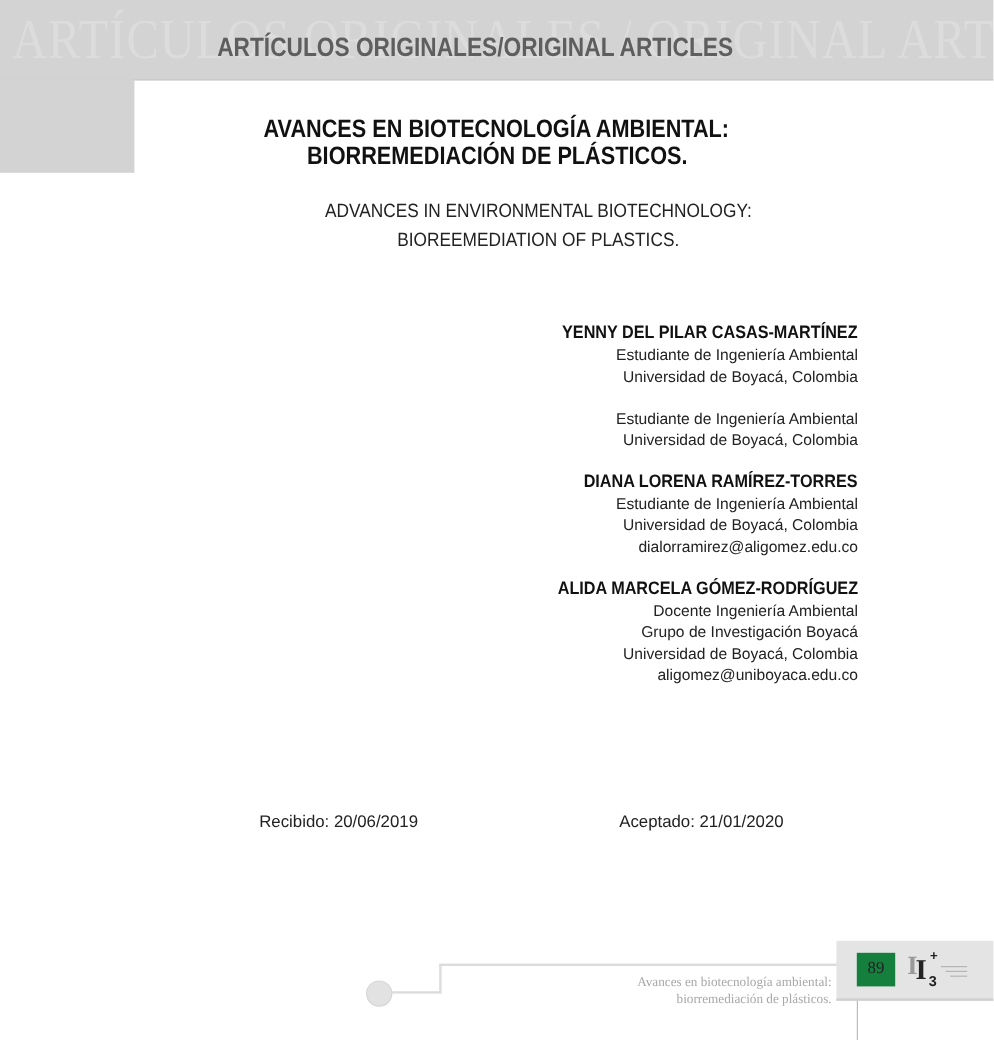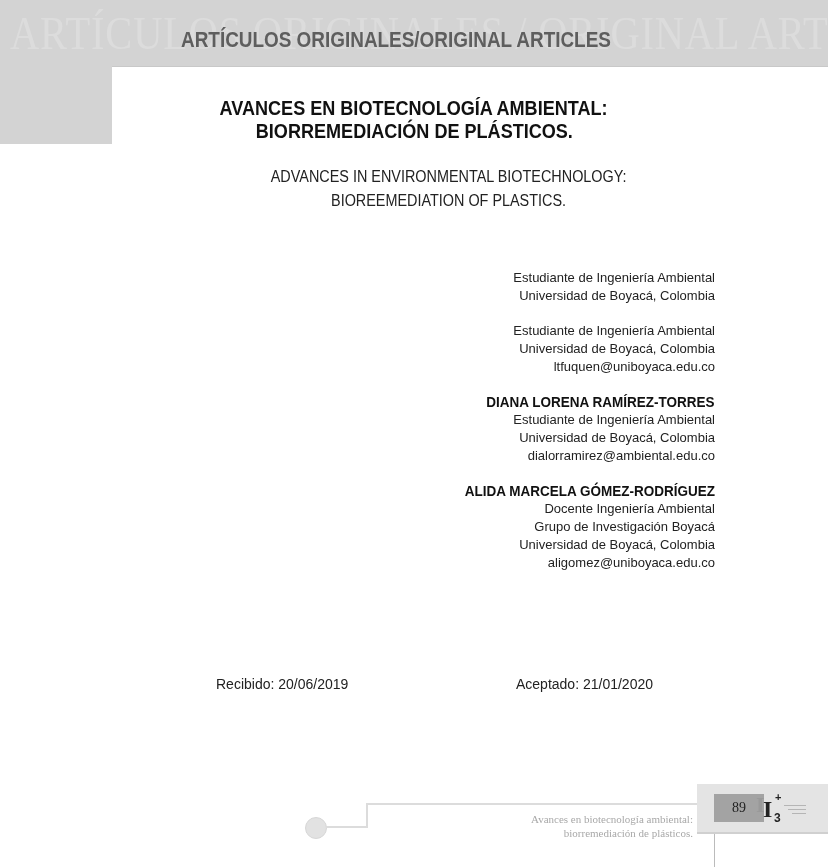--- a/index.html
+++ b/index.html
@@ -72,22 +72,22 @@
   .foot-line-h2 { position: absolute; left: 366px; top: 803px; width: 332px; height: 2px; background: #dcdcdc; }
   .foot-running {
     position: absolute; right: 135px; top: 812px; text-align: right;
     font-family: "Liberation Serif", serif; font-size: 11px; line-height: 14px; color: #a8a8a8;
   }
   .foot-box {
     position: absolute; left: 697px; top: 784px; width: 131px; height: 48px;
     background: #e4e4e4; border-bottom: 2px solid #d0d0d0;
   }
   .page-num {
-    position: absolute; left: 714px; top: 794px; width: 50px; height: 28px;
-    background: #a3a3a3; text-align: center; line-height: 28px;
+    position: absolute; left: 714px; top: 794px; width: 32px; height: 28px;
+    background: #15803d; text-align: center; line-height: 28px;
     font-family: "Liberation Serif", serif; font-size: 14px; color: #222;
   }
   .foot-vline { position: absolute; left: 714px; top: 834px; width: 1px; height: 33px; background: #bbbbbb; }
   .logo { position: absolute; left: 756px; top: 790px; width: 72px; height: 40px; }
   .logo .i1 { position: absolute; left: 0; top: 2px; font-family: "Liberation Serif", serif; font-size: 22px; color: #999; font-weight: bold; }
   .logo .i2 { position: absolute; left: 7px; top: 6px; font-family: "Liberation Serif", serif; font-size: 24px; color: #222; font-weight: bold; }
   .logo .plus { position: absolute; left: 19px; top: 1px; font-size: 11px; color: #222; font-weight: bold; font-family: "Liberation Sans", sans-serif; }
   .logo .three { position: absolute; left: 18px; top: 21px; font-size: 12px; color: #222; font-weight: bold; font-family: "Liberation Sans", sans-serif; }
   .logo .tiny { position: absolute; left: 28px; height: 1px; background: #b5b5b5; }
 </style>
@@ -105,33 +105,33 @@
   <span>BIORREMEDIACIÓN DE PLÁSTICOS.</span>
 </div>
 
 <div class="title-en">
   <span>ADVANCES IN ENVIRONMENTAL BIOTECHNOLOGY:</span><br>
   <span>BIOREEMEDIATION OF PLASTICS.</span>
 </div>
 
 <div class="authors">
   <div class="author">
+    <div><span class="author-name">YENNY DEL PILAR CASAS-MARTÍNEZ</span></div>
     <div class="author-line">Estudiante de Ingeniería Ambiental</div>
     <div class="author-line">Universidad de Boyacá, Colombia</div>
   </div>
   <div class="author">
     <div class="author-line">Estudiante de Ingeniería Ambiental</div>
     <div class="author-line">Universidad de Boyacá, Colombia</div>
-    <div class="author-line">ltfuquen@uniboyaca.edu.co</div>
   </div>
   <div class="author">
     <div><span class="author-name">DIANA LORENA RAMÍREZ-TORRES</span></div>
     <div class="author-line">Estudiante de Ingeniería Ambiental</div>
     <div class="author-line">Universidad de Boyacá, Colombia</div>
-    <div class="author-line">dialorramirez@ambiental.edu.co</div>
+    <div class="author-line">dialorramirez@aligomez.edu.co</div>
   </div>
   <div class="author">
     <div><span class="author-name">ALIDA MARCELA GÓMEZ-RODRÍGUEZ</span></div>
     <div class="author-line">Docente Ingeniería Ambiental</div>
     <div class="author-line">Grupo de Investigación Boyacá</div>
     <div class="author-line">Universidad de Boyacá, Colombia</div>
     <div class="author-line">aligomez@uniboyaca.edu.co</div>
   </div>
 </div>
 

